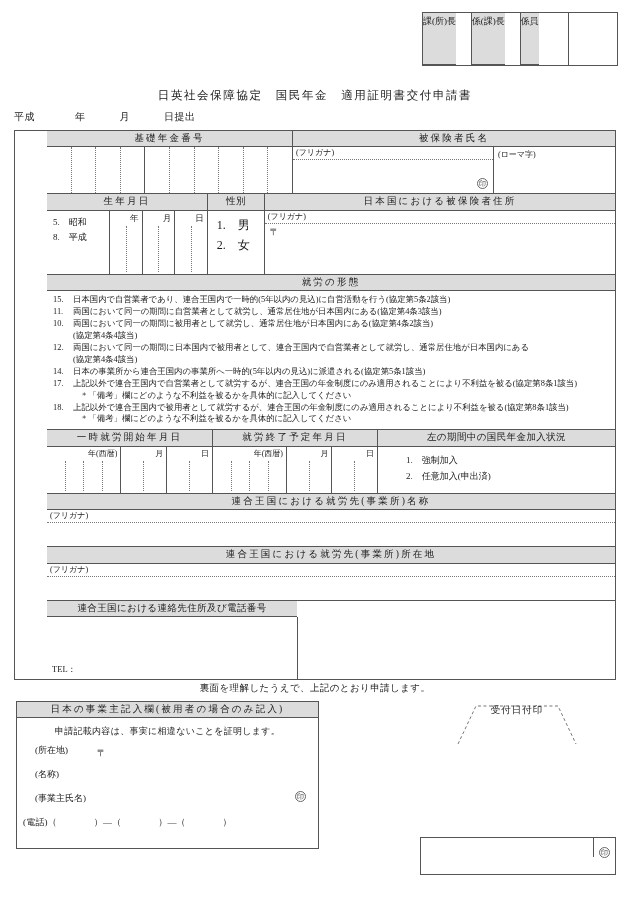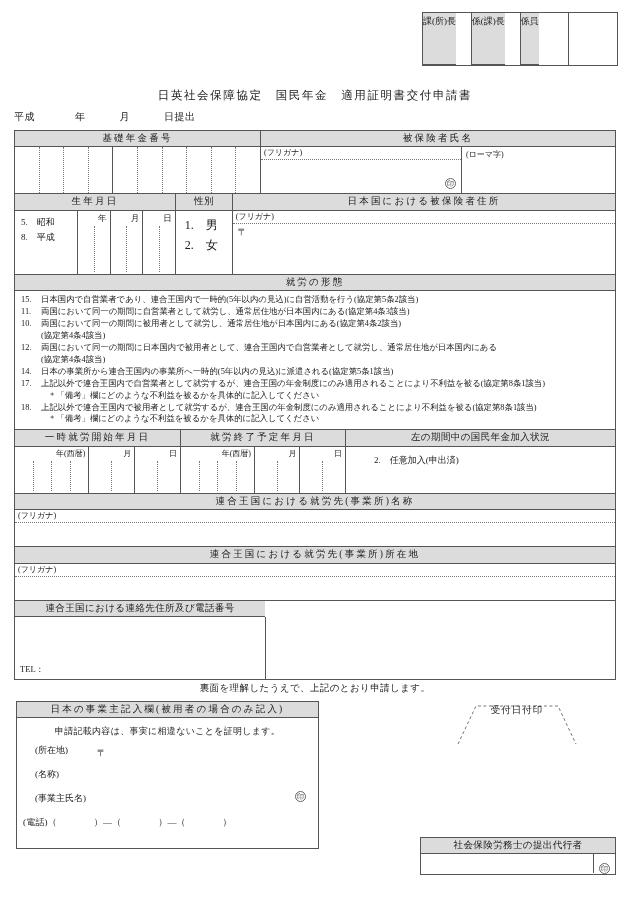--- a/index.html
+++ b/index.html
@@ -72,21 +72,21 @@
     font-size: 10px;
     letter-spacing: 0.5px;
   }
   #submit-date-line span { display: inline-block; }
 
   
   #main-sheet {
     position: absolute; left: 14px; top: 130px; width: 602px;
     border: 1px solid #555;
   }
-  .sec { border-bottom: 1px solid #555; }
+  .sec { border-bottom: 1px solid #555; margin-left: 32px; }
   .sec:last-child { border-bottom: none; }
 
   
   #pn-name-head { display: flex; }
   #pn-name-head > div { padding: 2px 0 2.5px; }
   #pn-head { width: 245px; }
   #name-head { flex: 1; border-left: 1px solid #555; }
 
   #pn-name-body { display: flex; height: 46px; }
   #pn-body { width: 245px; display: flex; }
@@ -426,20 +426,21 @@
         </div>
         <div class="dy">
           <span class="cap">日</span>
           <span class="splits">
               <i></i>
               <i></i>
             </span>
         </div>
       </div>
       <div id="kokumin-cell">
+        <div>1.　強制加入</div>
         <div>2.　任意加入(申出済)</div>
       </div>
     </div>
   </div>
 
   <div class="sec ukblock">
     <div class="hdr">連合王国における就労先(事業所)名称</div>
     <div class="body">
       <div class="furi">(フリガナ)</div>
       <div class="fill"></div>
@@ -488,20 +489,19 @@
 </div>
 
 <div id="receipt-stamp">
   <svg width="130" height="46" viewBox="0 0 130 46">
     <path d="M 6 44 L 24 6 L 106 6 L 124 44" fill="none" stroke="#777" stroke-width="1" stroke-dasharray="3,2.5"></path>
   </svg>
   <div class="label">受付日付印</div>
 </div>
 
 <div id="sharoushi-box">
-  <div class="hdr tight">社会保険労務士の提出代行者</div>
   <div class="body">
     <div class="left"></div>
     <div class="right">
       <span class="seal">印</span>
     </div>
   </div>
 </div>
 
 </body></html>

